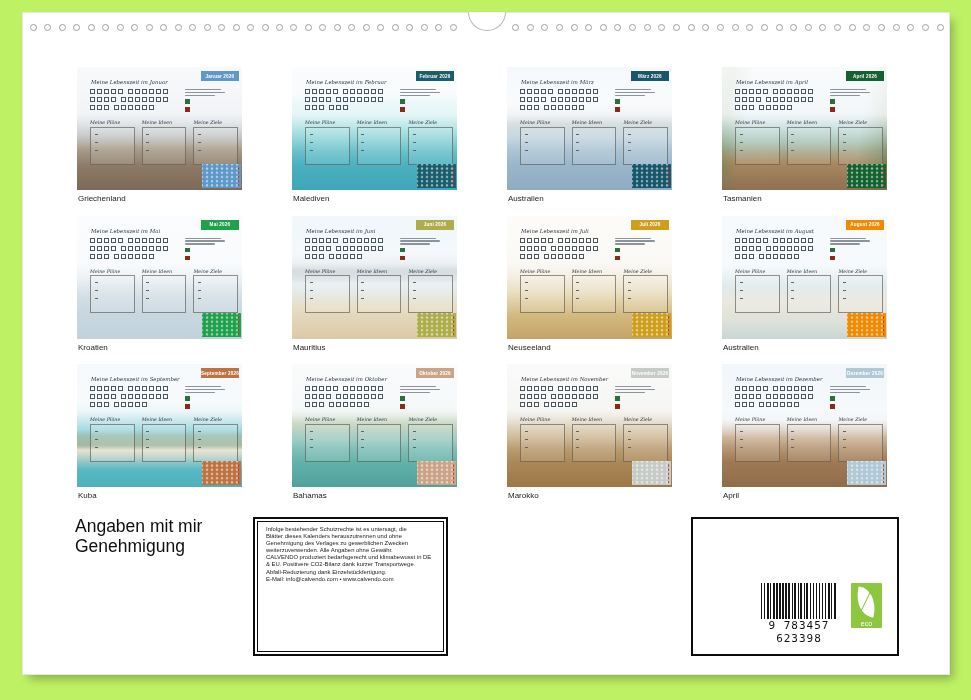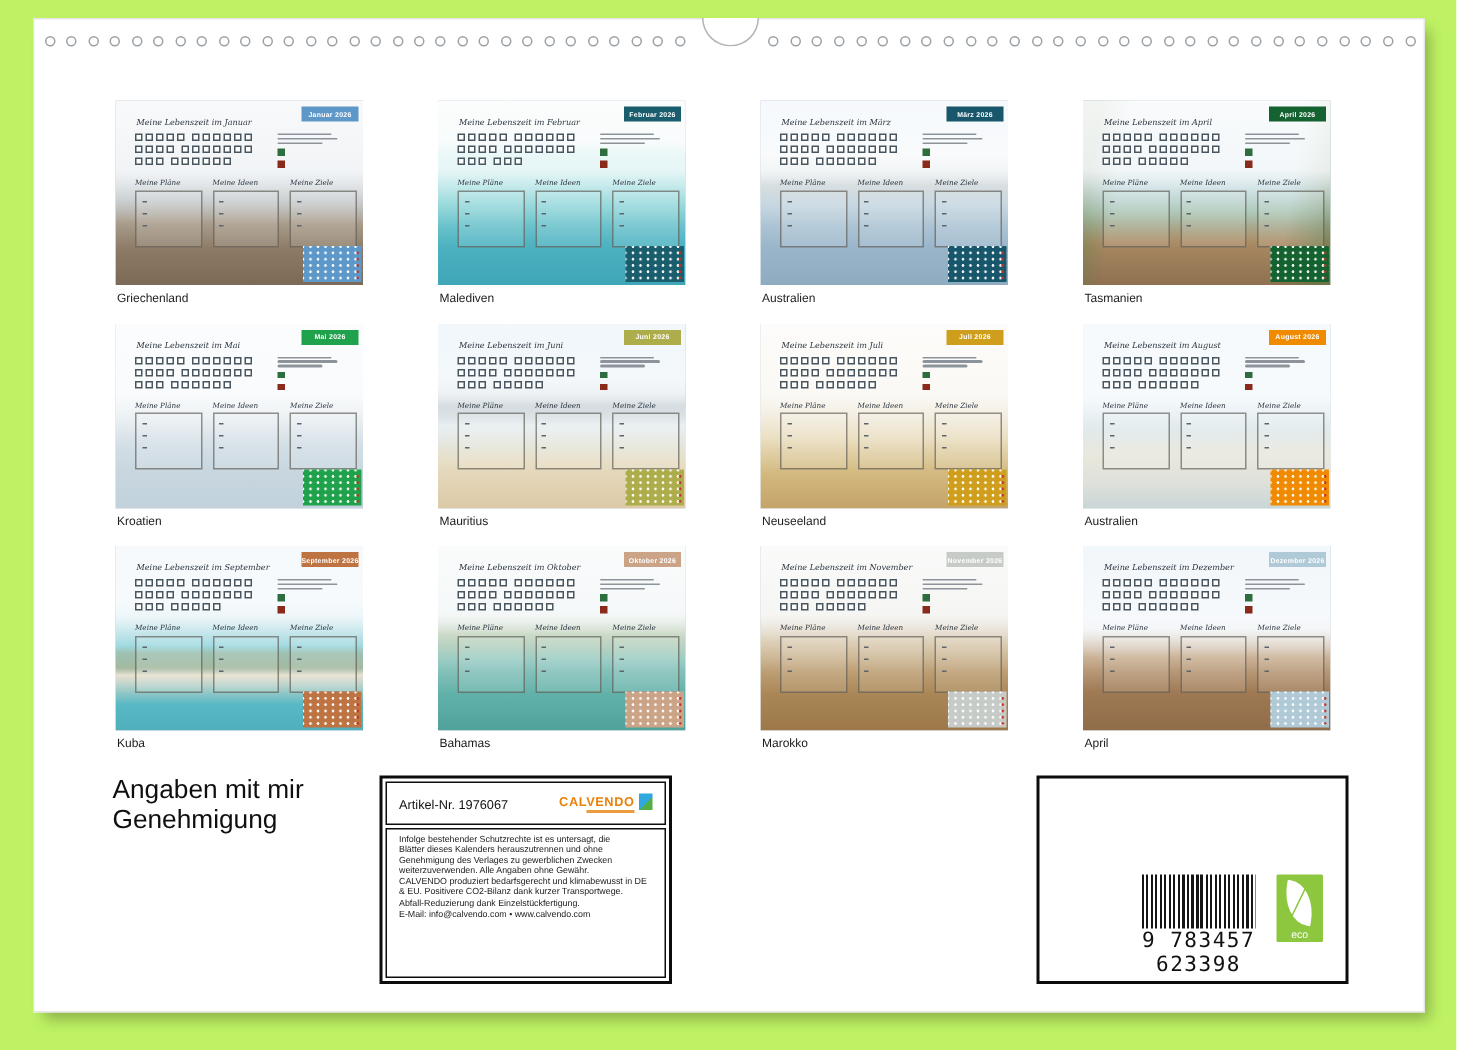--- a/index.html
+++ b/index.html
@@ -87,21 +87,21 @@
   #isbn-text{position:absolute;left:14px;top:9px;font-size:8.5px;}
   #publisher{position:absolute;left:110px;top:9px;}
   .pub-line{font-size:8px;line-height:9.5px;}
   #author{position:absolute;left:14px;top:42px;font-size:6.5px;color:#333;}
   #box-barcode{left:691px;width:208px;}
   #barcode{position:absolute;left:64px;top:62px;width:84px;height:50px;background:#fff;}
   #barcode .bars{position:absolute;left:4px;right:4px;top:2px;height:36px;
       background:repeating-linear-gradient(90deg,#151515 0 1.4px,transparent 1.4px 2.7px,
       #151515 2.7px 4.3px,transparent 4.3px 6.1px);}
   #barcode .digits{position:absolute;left:0;right:0;top:38px;text-align:center;
-      font-family:"DejaVu Sans Mono",monospace;font-size:14px;letter-spacing:1px;color:#111;}
+      font-family:"DejaVu Sans Mono",monospace;font-size:11px;letter-spacing:1px;color:#111;}
   #eco{position:absolute;left:158px;top:64px;width:31px;height:45px;background:var(--eco-green);border-radius:1px;}
   #eco .leaf{position:absolute;left:5px;top:5px;width:20px;height:28px;background:#fff;
       border-radius:0 90% 0 90%;transform:rotate(10deg);}
   #eco .stem{position:absolute;left:14px;top:1px;width:1.4px;height:36px;background:var(--eco-green);
       transform:rotate(26deg);}
   #eco .eco-label{position:absolute;bottom:1px;width:100%;text-align:center;color:#fff;font-size:7px;}
 </style>
 </head>
 <body>
 
@@ -1164,30 +1164,20 @@
     <figcaption class="caption">April</figcaption>
   </figure>
 </div>
 
   <div id="cover-title">
     <div>Angaben mit mir</div>
     <div>Genehmigung</div>
   </div>
 
   <div id="box-article" class="imprint-box">
-    <div id="sub-article" class="sub">
-      <span class="article-label">Artikel-Nr. 1976067</span>
-      <span class="brand-wrap">
-        <span class="brand-text">
-          <span class="brand-name">CALVENDO</span>
-          <span class="brand-tagline"></span>
-        </span>
-        <span class="brand-mark"></span>
-      </span>
-    </div>
     <div id="sub-legal" class="sub">
       <div class="legal-line">Infolge bestehender Schutzrechte ist es untersagt, die</div>
       <div class="legal-line">Blätter dieses Kalenders herauszutrennen und ohne</div>
       <div class="legal-line">Genehmigung des Verlages zu gewerblichen Zwecken</div>
       <div class="legal-line">weiterzuverwenden. Alle Angaben ohne Gewähr.</div>
       <div class="legal-line">CALVENDO produziert bedarfsgerecht und klimabewusst in DE</div>
       <div class="legal-line">&amp; EU. Positivere CO2-Bilanz dank kurzer Transportwege.</div>
       <div class="legal-line">Abfall-Reduzierung dank Einzelstückfertigung.</div>
       <div class="legal-line">E-Mail: info@calvendo.com • www.calvendo.com</div>
     </div>

